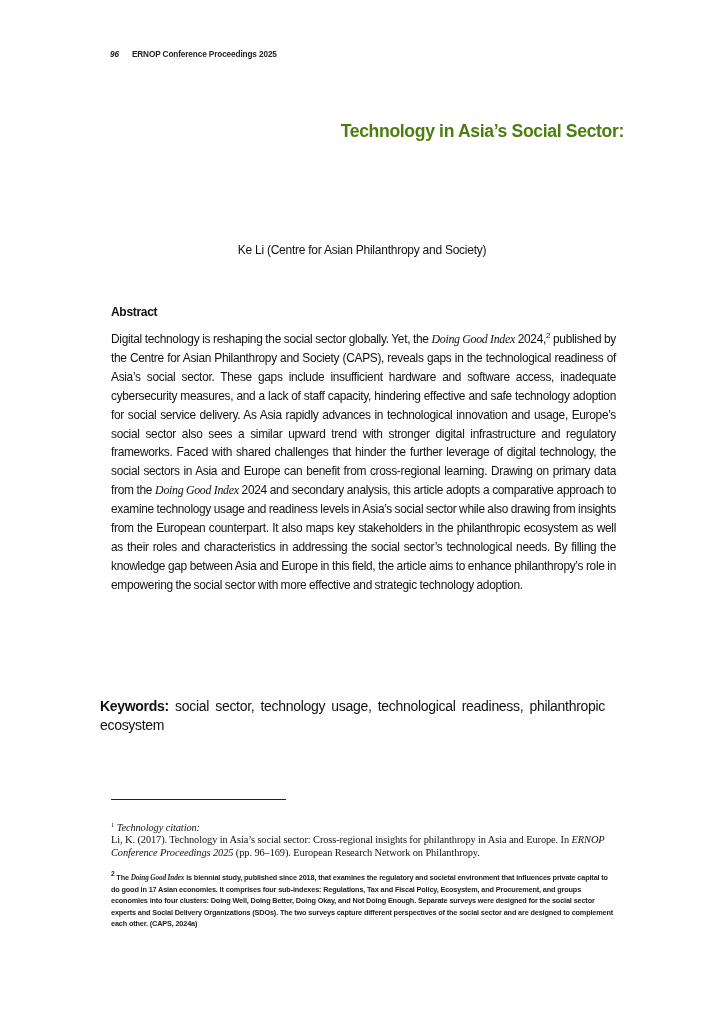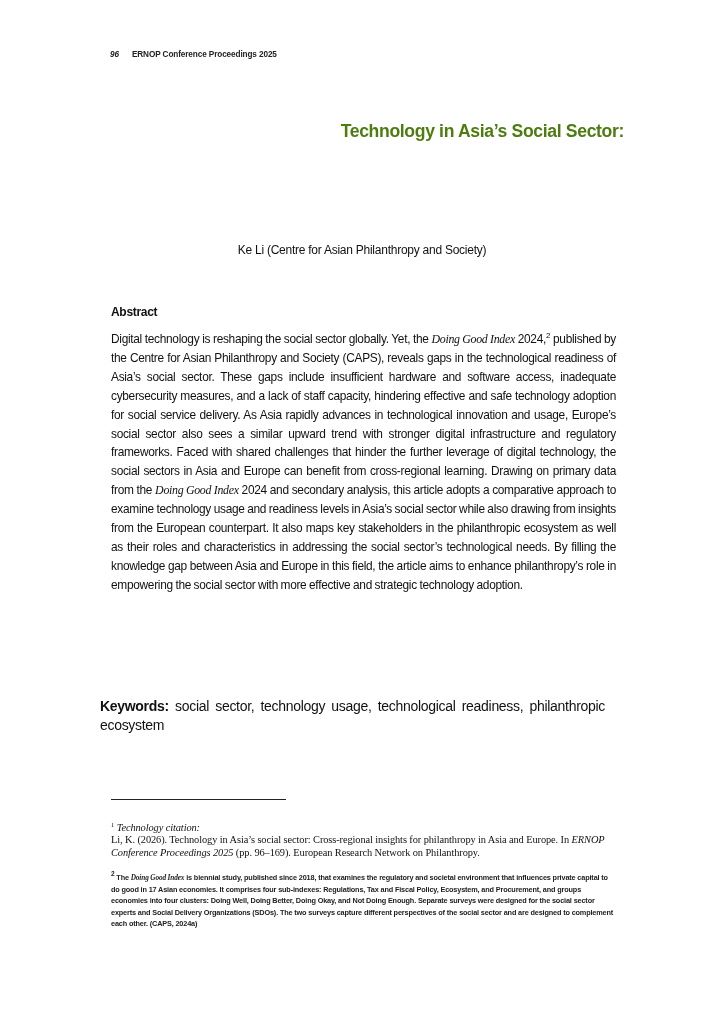--- a/index.html
+++ b/index.html
@@ -145,16 +145,16 @@
 <div class="abstract-heading">Abstract</div>
 
 <div class="abstract-body"><span>Digital technology is reshaping the social sector globally. Yet, the </span><em>Doing Good Index</em><span> 2024,</span><sup>2</sup><span> published by the Centre for Asian Philanthropy and Society (CAPS), reveals gaps in the technological readiness of Asia’s social sector. These gaps include insufficient hardware and software access, inadequate cybersecurity measures, and a lack of staff capacity, hindering effective and safe technology adoption for social service delivery. As Asia rapidly advances in technological innovation and usage, Europe’s social sector also sees a similar upward trend with stronger digital infrastructure and regulatory frameworks. Faced with shared challenges that hinder the further leverage of digital technology, the social sectors in Asia and Europe can benefit from cross-regional learning. Drawing on primary data from the </span><em>Doing Good Index</em><span> 2024 and secondary analysis, this article adopts a comparative approach to examine technology usage and readiness levels in Asia’s social sector while also drawing from insights from the European counterpart. It also maps key stakeholders in the philanthropic ecosystem as well as their roles and characteristics in addressing the social sector’s technological needs. By filling the knowledge gap between Asia and Europe in this field, the article aims to enhance philanthropy’s role in empowering the social sector with more effective and strategic technology adoption.</span></div>
 
 <div class="keywords"><span class="kw-label">Keywords:</span><span> social sector, technology usage, technological readiness, philanthropic ecosystem</span></div>
 
 <div class="fn-rule"></div>
 
 <div class="footnote1">
   <div><sup>1</sup> <em>Technology citation:</em></div>
-  <div><span>Li, K. (2026). Technology in Asia’s social sector: Cross-regional insights for philanthropy in Asia and Europe. In </span><em>ERNOP Conference Proceedings 2025</em><span> (pp. 96–169). European Research Network on Philanthropy.</span></div>
+  <div><span>Li, K. (2017). Technology in Asia’s social sector: Cross-regional insights for philanthropy in Asia and Europe. In </span><em>ERNOP Conference Proceedings 2025</em><span> (pp. 96–169). European Research Network on Philanthropy.</span></div>
 </div>
 
 <div class="footnote2"><sup>2</sup><span> The </span><em>Doing Good Index</em><span> is biennial study, published since 2018, that examines the regulatory and societal environment that influences private capital to do good in 17 Asian economies. It comprises four sub-indexes: Regulations, Tax and Fiscal Policy, Ecosystem, and Procurement, and groups economies into four clusters: Doing Well, Doing Better, Doing Okay, and Not Doing Enough. Separate surveys were designed for the social sector experts and Social Delivery Organizations (SDOs). The two surveys capture different perspectives of the social sector and are designed to complement each other. (CAPS, 2024a)</span></div>
 
 </body></html>

